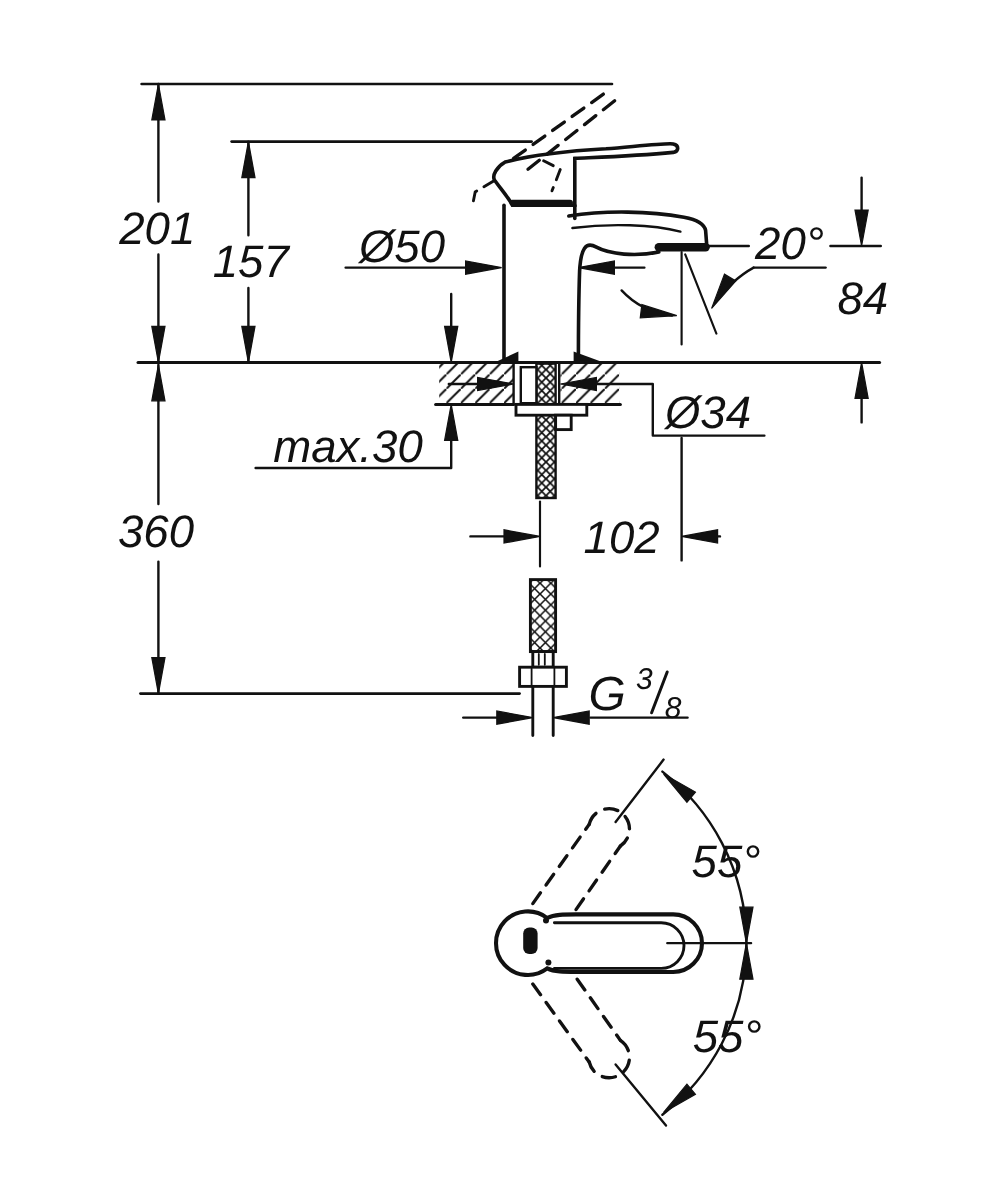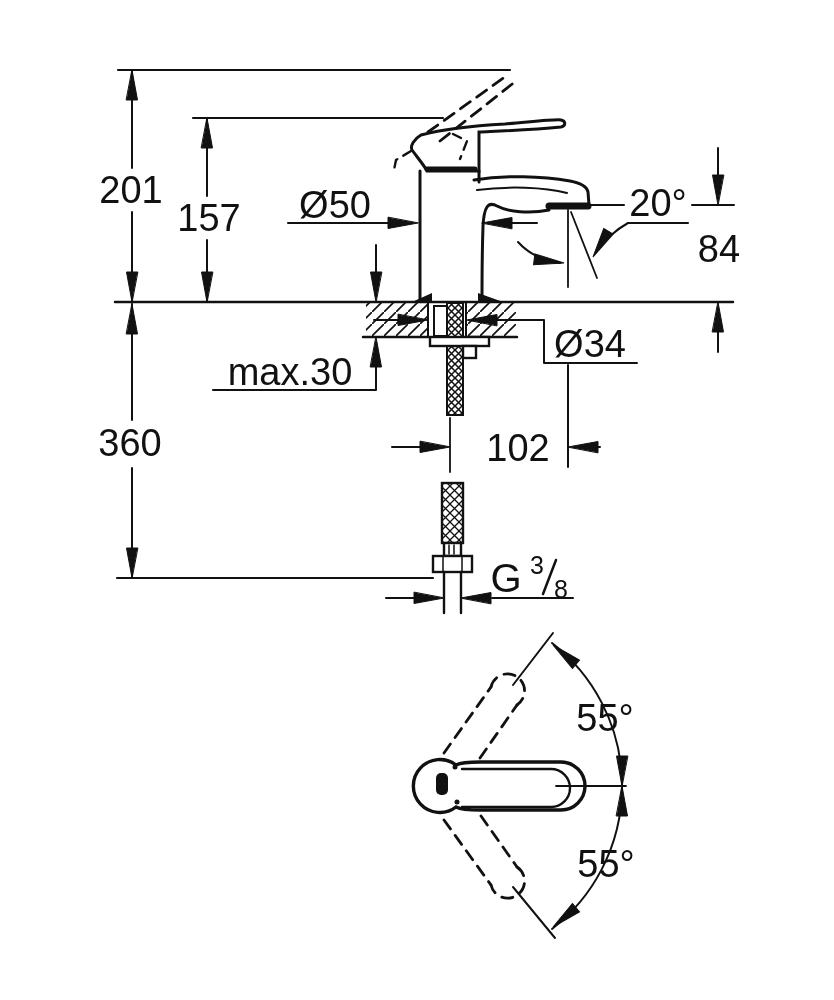--- a/index.html
+++ b/index.html
@@ -1,16 +1,16 @@
 <!DOCTYPE html>
 <html><head>
 <meta charset="utf-8">
 <style>
   html,body{margin:0;padding:0;background:#ffffff;}
-  .stage{position:relative;width:834px;height:1000px;background:#ffffff;overflow:hidden;}
+  .stage{position:relative;width:834px;height:1000px;background:#ffffff;overflow:hidden;font-style:italic;}
   svg{display:block;}
   text{font-family:"Liberation Sans","DejaVu Sans",sans-serif;fill:#111;}
   .dim{font-size:38px;}
   .dim-big{font-size:40px;}
   .dim-small{font-size:25px;}
 </style>
 </head>
 <body>
 
 <div class="stage">

